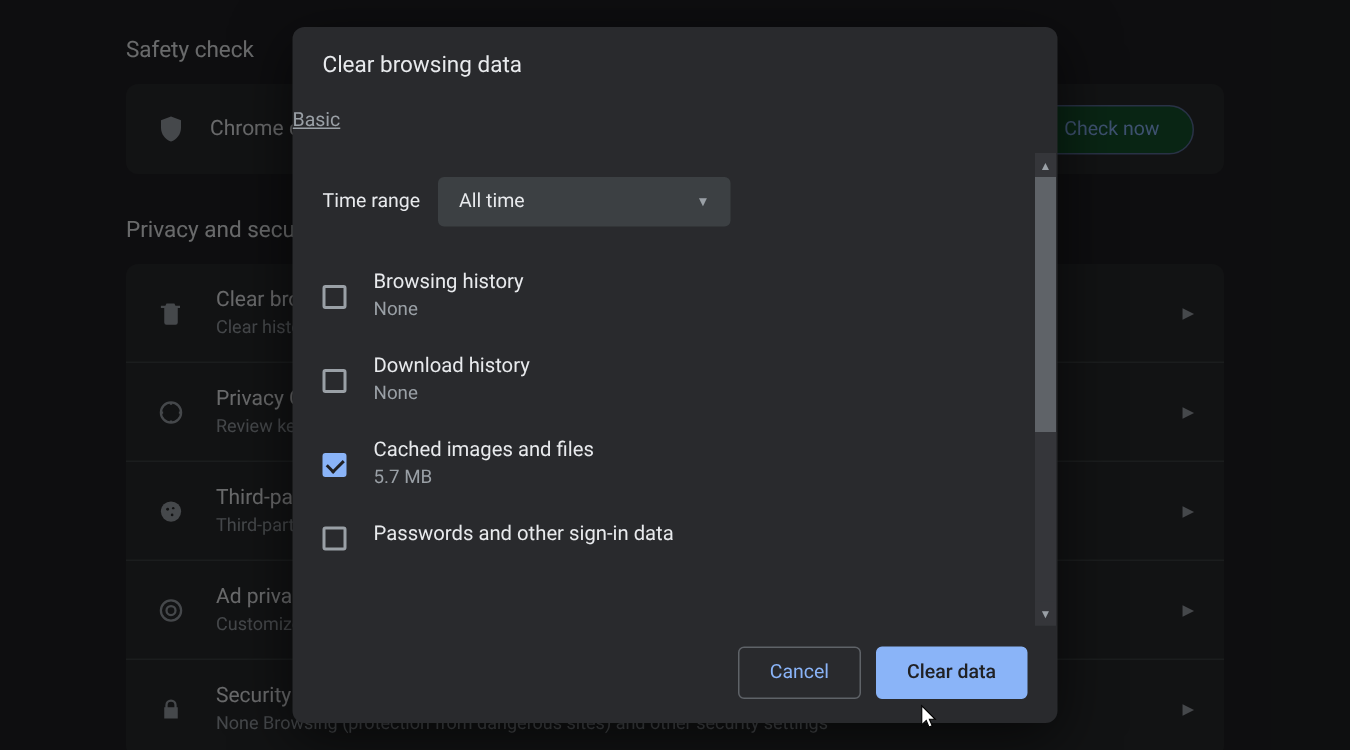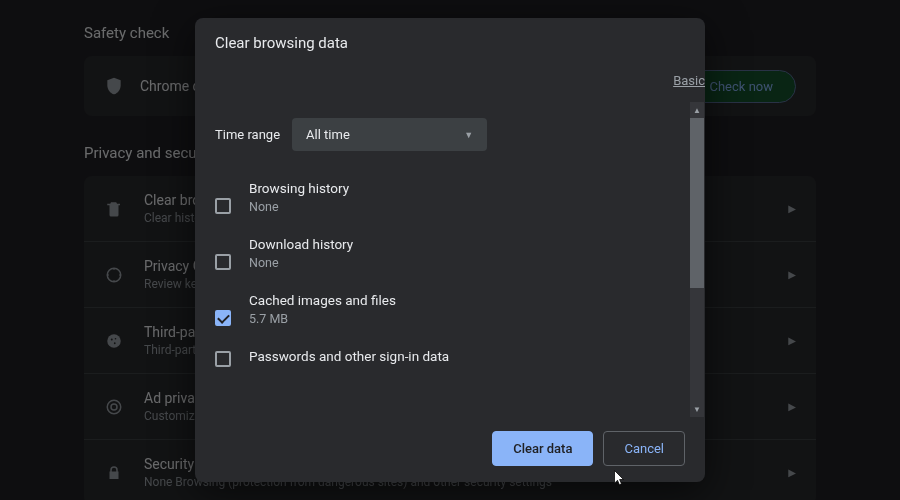--- a/index.html
+++ b/index.html
@@ -22,38 +22,38 @@
   .row-text .s { font-size:12px; color:#9aa0a6; }
   .row-arrow { color:#9aa0a6; font-size:10px; }
 
   
   .scrim { position:absolute; inset:0; background:rgba(0,0,0,0.55); }
 
   
   .dialog { position:absolute; top:18px; left:50%; transform:translateX(-50%); width:510px; background:#292a2d; border-radius:8px; box-shadow:0 10px 40px rgba(0,0,0,0.6); display:flex; flex-direction:column; overflow:hidden; }
   .dlg-title { font-size:15px; font-weight:400; color:#e8eaed; padding:16px 20px 10px 20px; }
   .dlg-tabs { display:flex; }
-  .dlg-tab { flex:1; text-align:right; padding:11px 0 12px 0; font-size:13px; color:#9aa0a6; border-bottom:2px solid transparent; cursor:pointer;text-decoration:underline; }
+  .dlg-tab { flex:1; text-align:left; padding:11px 0 12px 0; font-size:13px; color:#9aa0a6; border-bottom:2px solid transparent; cursor:pointer;text-decoration:underline; }
   .dlg-tab.active { color:#8ab4f8; border-bottom-color:#8ab4f8; }
 
   .dlg-body-wrap { position:relative; }
   .dlg-body { height:315px; overflow-y:hidden; padding:16px 20px 0 20px; }
   
   .sb-track { position:absolute; right:1px; top:0; width:14px; height:100%; background:#35363a; }
   .sb-btn { position:absolute; right:1px; width:14px; height:16px; background:#35363a; color:#9aa0a6; font-size:8px; display:flex; align-items:center; justify-content:center; }
   .sb-btn.top { top:0; }
   .sb-btn.bot { bottom:0; }
   .sb-thumb { position:absolute; right:1px; top:16px; width:14px; height:170px; background:#5f6368; }
 
   .time-row { display:flex; align-items:center; margin-bottom:18px; }
   .time-row label { color:#e8eaed; font-size:13px; margin-right:12px; }
   .select { background:#3c4043; border-radius:4px; padding:9px 14px; width:195px; display:flex; align-items:center; justify-content:space-between; color:#e8eaed; font-size:13px; cursor:pointer; }
   .select .caret { font-size:9px; color:#9aa0a6; }
 
-  .opt { display:flex; align-items:flex-end; padding:11px 0; }
+  .opt { display:flex; align-items:center; padding:11px 0; }
   .cb { width:16px; height:16px; border:2px solid #9aa0a6; border-radius:2px; margin-right:18px; margin-top:2px; flex-shrink:0; background:transparent; cursor:pointer; position:relative; }
   .cb.checked { background:#8ab4f8; border-color:#8ab4f8; }
   .cb.checked::after { content:""; position:absolute; left:3px; top:0px; width:5px; height:9px; border:solid #202124; border-width:0 2px 2px 0; transform:rotate(45deg); }
   .opt-text .t { font-size:13.5px; color:#e8eaed; margin-bottom:3px; }
   .opt-text .s { font-size:12.5px; color:#9aa0a6; }
 
   .dlg-footer { display:flex; justify-content:flex-end; gap:10px; padding:14px 20px 16px 20px; }
   .fbtn { padding:9px 20px; border-radius:4px; font-size:13px; cursor:pointer; }
   .fbtn.cancel { background:transparent; border:1px solid #5f6368; color:#8ab4f8; }
   .fbtn.primary { background:#8ab4f8; border:1px solid #8ab4f8; color:#202124; font-weight:500; }
@@ -202,20 +202,20 @@
 
     </div>
 
     <div class="sb-track"></div>
     <div class="sb-btn top">▲</div>
     <div class="sb-thumb"></div>
     <div class="sb-btn bot">▼</div>
   </div>
 
   <div class="dlg-footer">
+    <button class="fbtn cancel">Cancel</button>
     <button class="fbtn primary">Clear data</button>
-    <button class="fbtn cancel">Cancel</button>
   </div>
 </div>
 
 <svg class="cursor" style="left:610px; top:467px;" viewBox="0 0 24 24">
   <path d="M6 2v17l4-4 2.5 6 2.8-1.2L12.8 14H18L6 2z" fill="#fff" stroke="#000" stroke-width="1"></path>
 </svg>
 
 </body></html>

